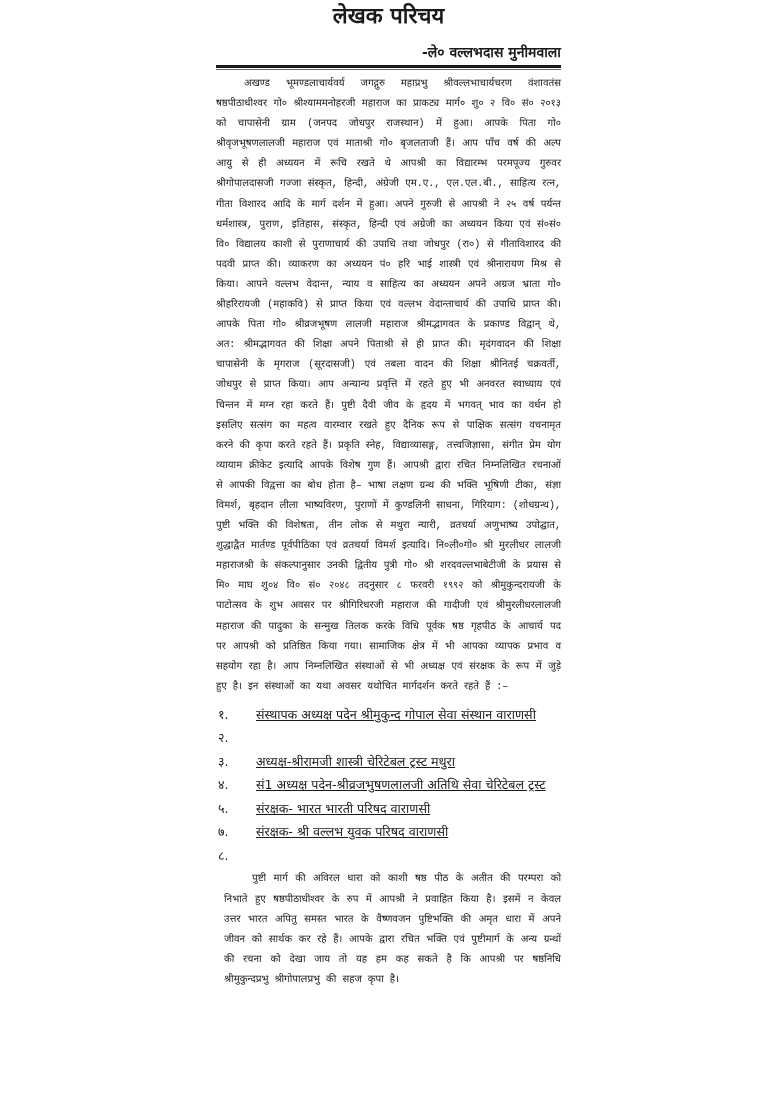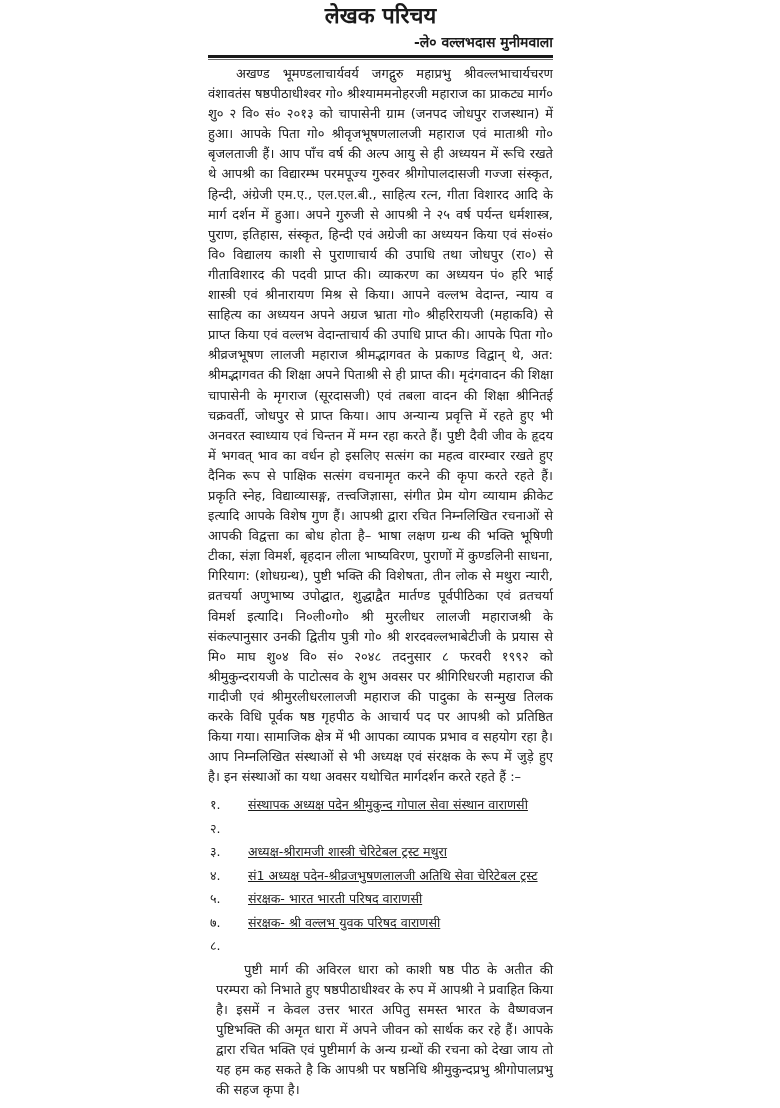--- a/index.html
+++ b/index.html
@@ -10,56 +10,57 @@
   body {
     width: 780px;
     height: 1108px;
     position: relative;
     overflow: hidden;
     font-family: "DejaVu Sans", "Liberation Sans", sans-serif;
     color: #1a1a1a;
   }
   .page {
     position: absolute;
-    left: 208px;
+    left: 216px;
     top: 0;
     width: 345px;
   }
   .title {
     text-align: center;
     font-size: 22px;
     font-weight: bold;
     line-height: 28px;
     margin: 2px 0 0 0;
     letter-spacing: 0px;
   }
   .byline {
     text-align: right;
     font-size: 14px;
     font-weight: bold;
     line-height: 20px;
-    margin: 2px 0 0 0;
+    margin: 12px 0 0 0;
   }
   .rule {
     margin-top: 3px;
     height: 3px;
     background: #1a1a1a;
   }
   .rule-thin {
     margin-top: 1px;
     height: 1px;
     background: #6a6a6a;
   }
   .para {
-    font-size: 13px;
+    font-size: 10px;
     line-height: 20.1px;
     text-align: justify;
     text-indent: 28px;
     margin: 4px 0 0 0;
     word-spacing: 0px;
+    font-family: Liberation Mono, monospace;
   }
   .list {
     list-style: none;
     margin: 6px 0 0 0;
     padding: 0;
   }
   .list li {
     display: flex;
     font-size: 12.6px;
     line-height: 23.5px;

